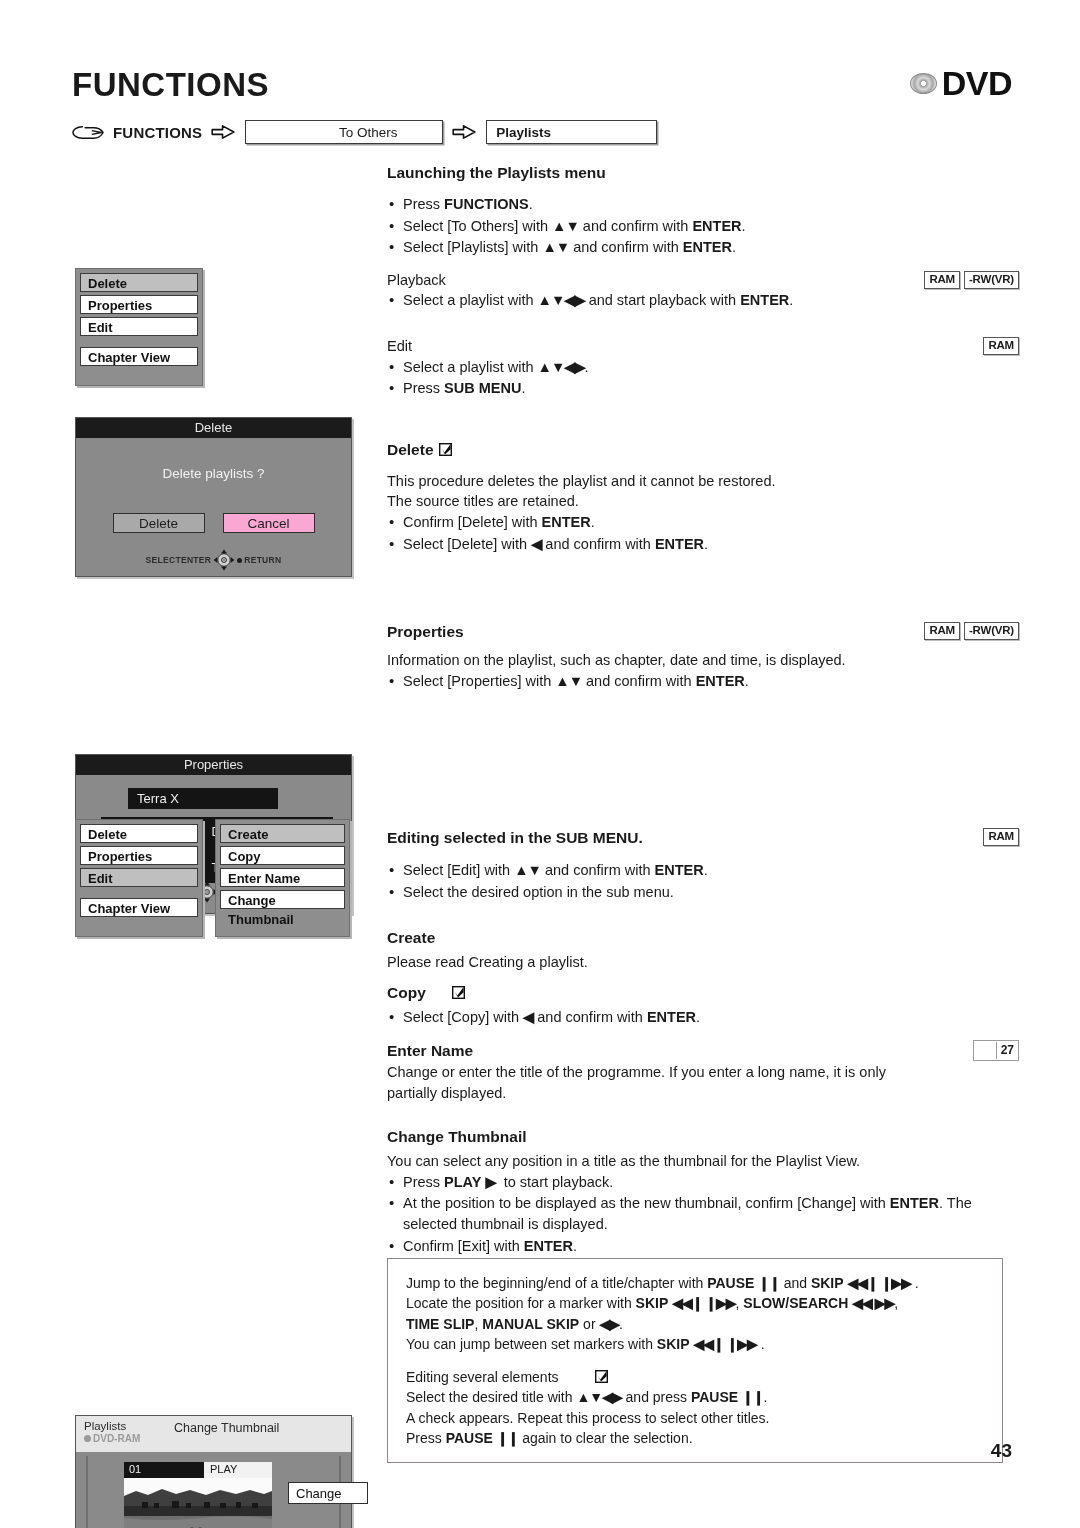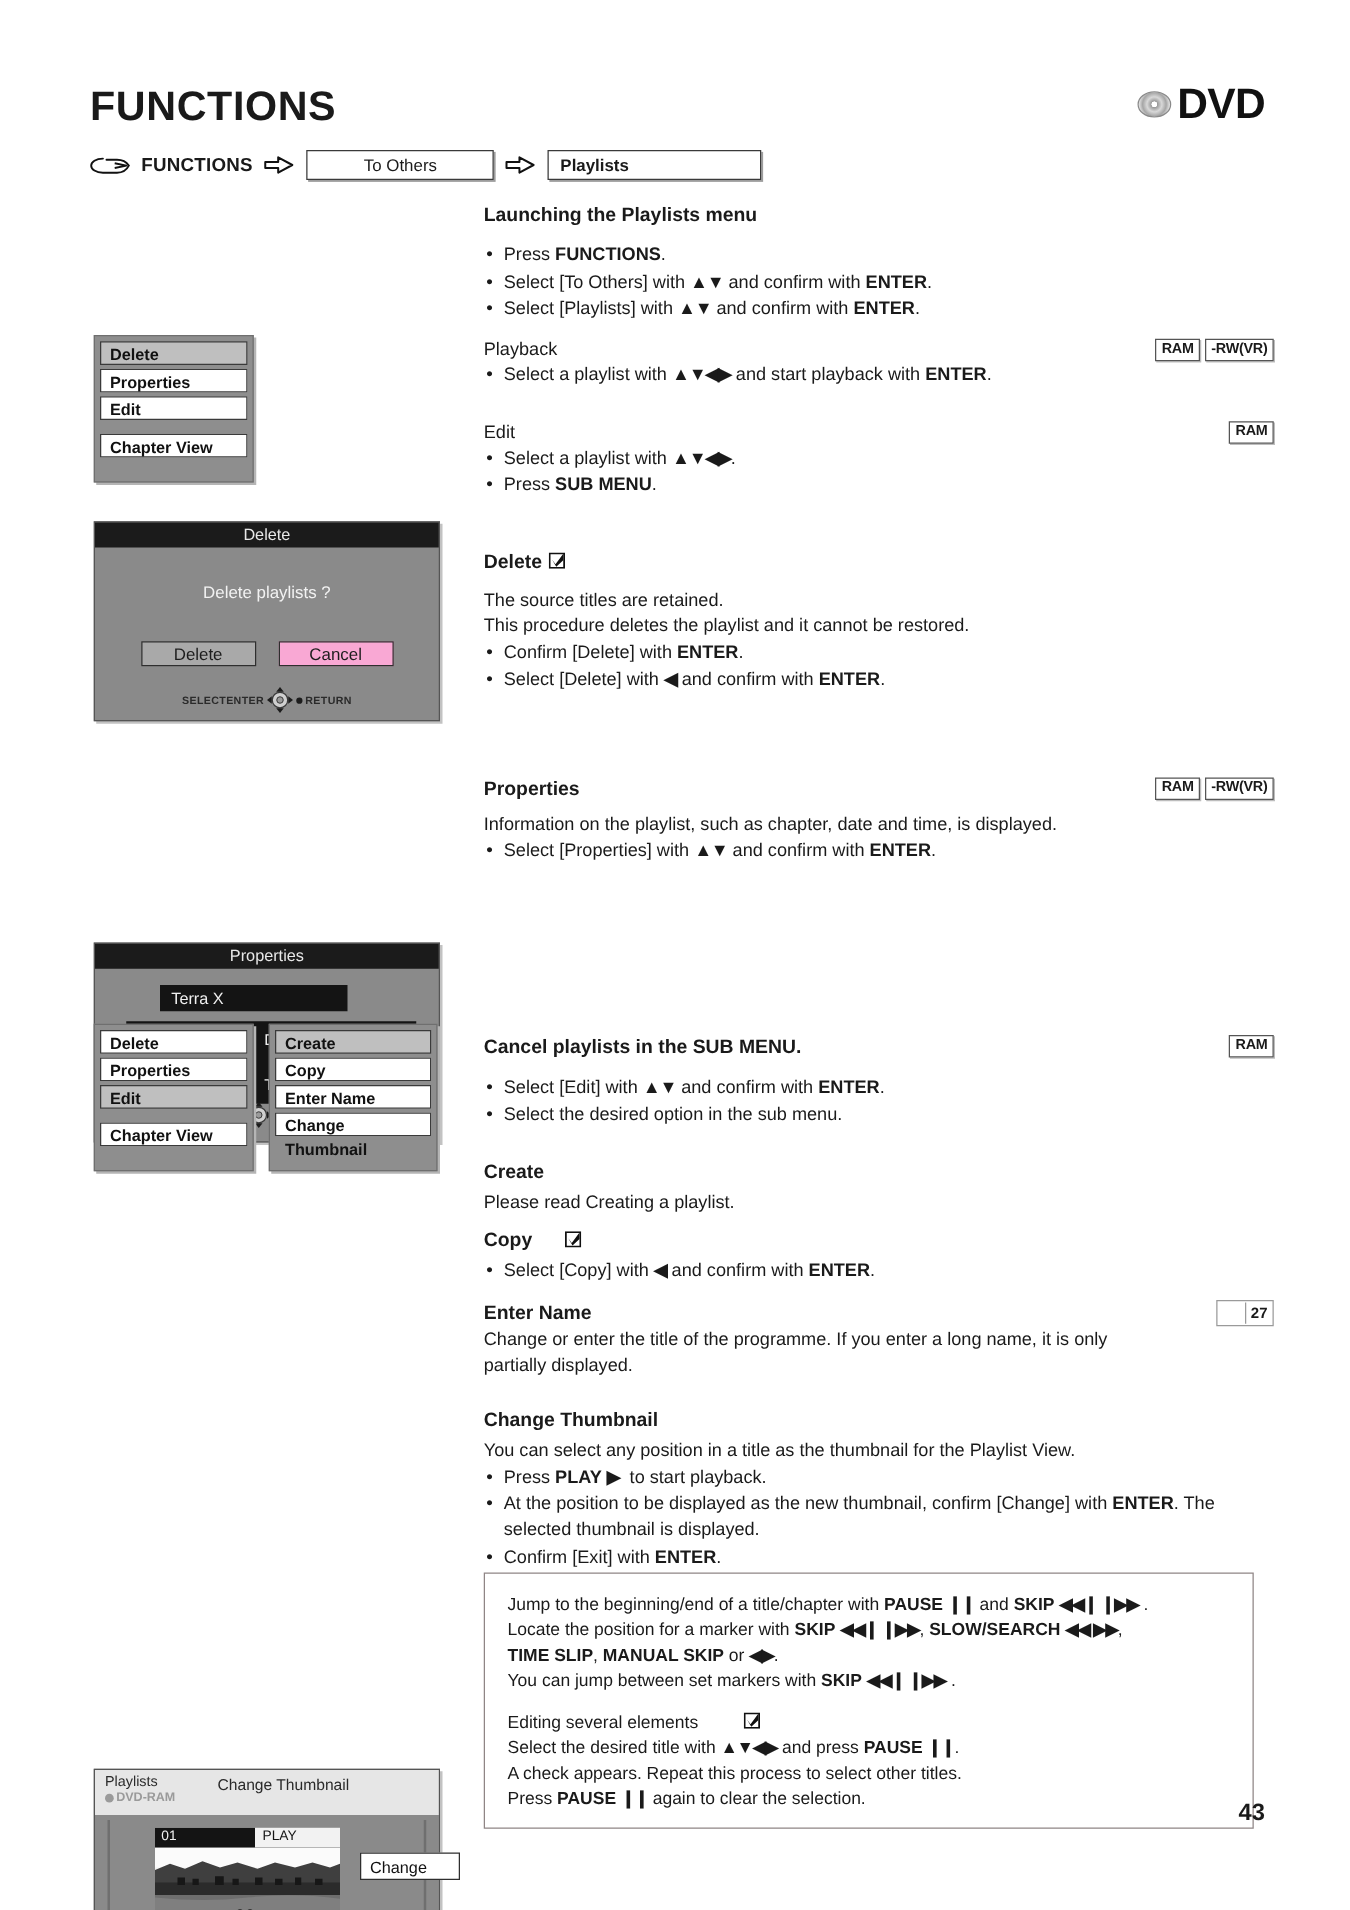--- a/index.html
+++ b/index.html
@@ -30,21 +30,21 @@
   .dvd-word{font-size:34px;font-weight:bold;letter-spacing:-.5px;color:#111;}
 
   
   .breadcrumb{position:absolute;left:72px;top:120px;display:flex;align-items:center;gap:9px;}
   .bc-hand{width:32px;height:17px;}
   .bc-label{font-size:15px;font-weight:bold;letter-spacing:.2px;}
   .bc-arrow{width:25px;height:16px;}
   .bc-box{
     border:1px solid #3a3a3a;background:#fff;height:22px;
     display:flex;align-items:center;justify-content:center;
-    font-size:13.5px;box-shadow:1.5px 1.5px 0 #9d9d9d;
+    font-size:13.5px;box-shadow:1.5px 1.5px 0 #9d9d9d;padding-left:48px;
   }
   .bc-box.w1{width:148px;}
   .bc-box.w2{width:160px;justify-content:flex-start;padding-left:9px;font-weight:bold;}
 
   
   .col-right{position:absolute;left:387px;top:163px;width:632px;}
   .h3{font-size:15.5px;font-weight:bold;margin:0 0 11px 0;line-height:1.3;}
   .ptxt{font-size:14.5px;line-height:1.42;margin:0;}
   ul.bl{list-style:none;margin:0;padding:0;}
   ul.bl li{
@@ -243,22 +243,22 @@
 
     <div class="gap-l"></div>
 
     <div class="sec">
       <div class="h3">
         <span>Delete</span><span class="chk"><svg viewBox="0 0 13 13">
               <rect x="0.7" y="0.7" width="11.6" height="11.6" fill="#fff" stroke="#111" stroke-width="1.4"></rect>
               <path d="M2.6 5.6 L5.4 9.4 L11.6 0.9 L11.6 6.2 L6.0 11.4 Z" fill="#111"></path>
             </svg></span>
       </div>
+      <p class="ptxt">This procedure deletes the playlist and it cannot be restored.</p>
       <p class="ptxt">The source titles are retained.</p>
-      <p class="ptxt">This procedure deletes the playlist and it cannot be restored.</p>
       <ul class="bl">
         <li>Confirm [Delete] with <b>ENTER</b>.</li>
         <li>Select [Delete] with <span class="g">◀</span> and confirm with <b>ENTER</b>.</li>
       </ul>
     </div>
 
     <div style="height:66px"></div>
 
     <div class="sec">
       <div class="rowhead">
@@ -271,21 +271,21 @@
       <p class="ptxt" style="margin-top:7px">Information on the playlist, such as chapter, date and time, is displayed.</p>
       <ul class="bl">
         <li>Select [Properties] with <span class="g">▲▼</span> and confirm with <b>ENTER</b>.</li>
       </ul>
     </div>
 
     <div style="height:135px"></div>
 
     <div class="sec">
       <div class="rowhead">
-        <div class="lbl bold">Cancel playlists in the SUB MENU.</div>
+        <div class="lbl bold">Editing selected in the SUB MENU.</div>
         <div class="badges">
           <span class="badge">RAM</span>
         </div>
       </div>
       <ul class="bl" style="margin-top:11px">
         <li>Select [Edit] with <span class="g">▲▼</span> and confirm with <b>ENTER</b>.</li>
         <li>Select the desired option in the sub menu.</li>
       </ul>
     </div>
 

